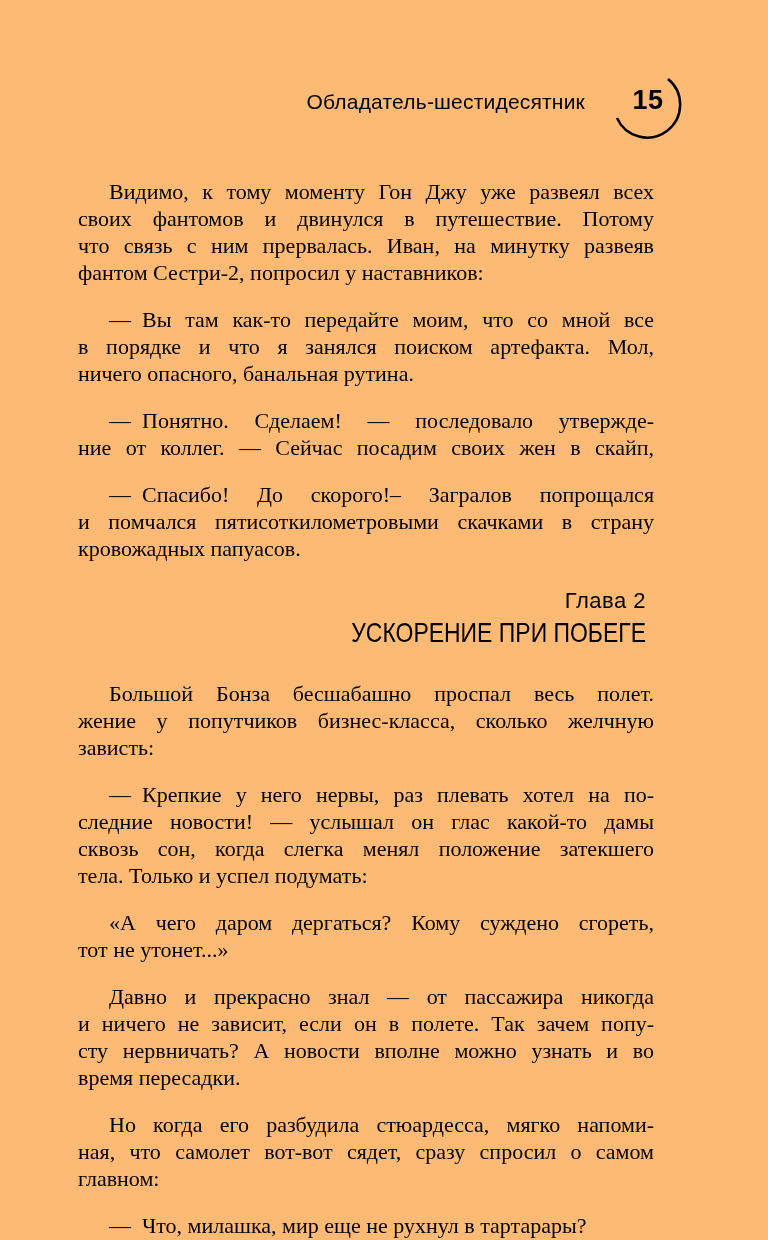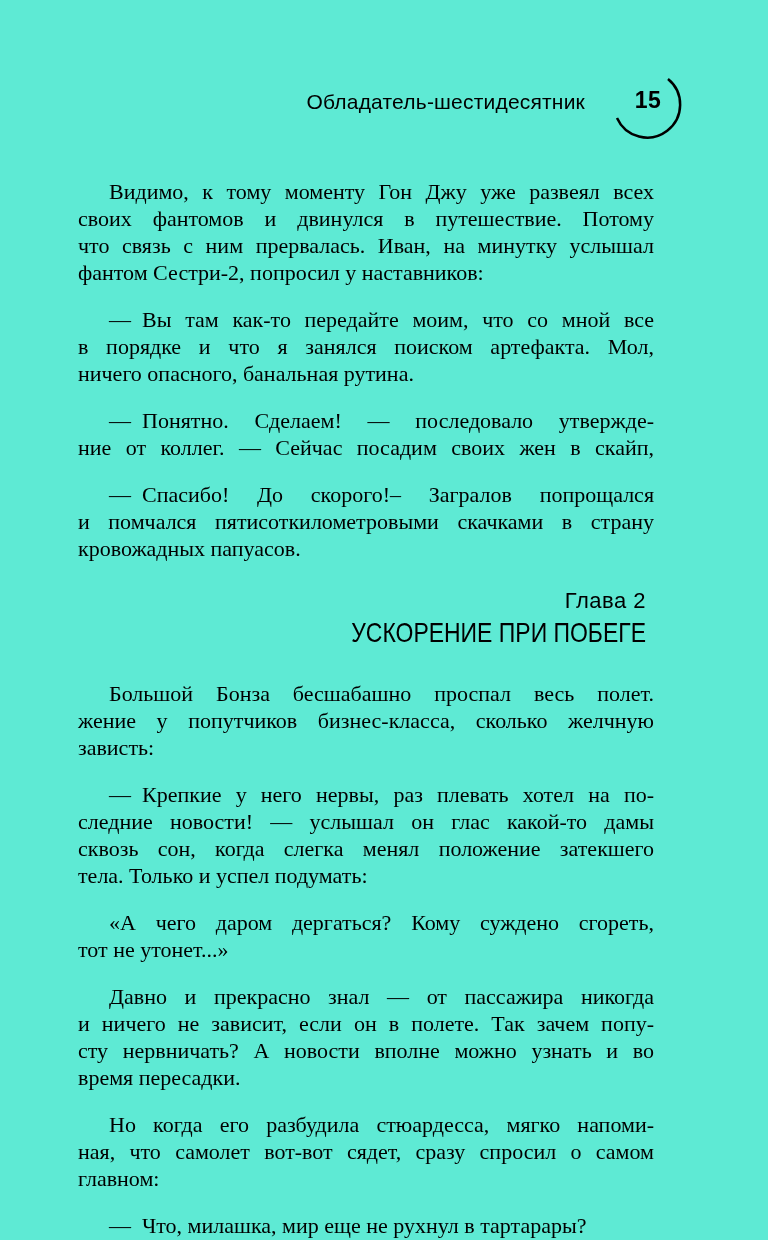--- a/index.html
+++ b/index.html
@@ -4,21 +4,21 @@
 <style>
   html, body {
     margin: 0;
     padding: 0;
     background: #ffffff;
   }
   .page {
     position: relative;
     width: 768px;
     height: 1240px;
-    background: #5eead4;
+    background: #fdba74;
     color: #000000;
     font-family: "Liberation Serif", serif;
     overflow: hidden;
   }
 
   
   .running-head {
     position: absolute;
     left: 78px;
     top: 90px;
@@ -49,21 +49,21 @@
     display: block;
   }
   .pagenum {
     position: absolute;
     left: 0;
     top: 18px;
     width: 76px;
     text-align: center;
     font-family: "Liberation Sans", sans-serif;
     font-weight: bold;
-    font-size: 23px;
+    font-size: 27px;
     line-height: 24px;
     letter-spacing: 0.5px;
   }
 
   
   .content {
     position: absolute;
     left: 78px;
     top: 158px;
     width: 576px;
@@ -117,21 +117,21 @@
     <svg width="76" height="72" viewBox="0 0 76 72" aria-hidden="true">
       <path d="M 58 9 A 33 33 0 1 1 7 48" fill="none" stroke="#000000" stroke-width="2.5" stroke-linecap="butt"></path>
     </svg>
     <span class="pagenum">15</span>
   </div>
 
   <main class="content">
     <div class="paras">
         <div class="line first">Видимо, к тому моменту Гон Джу уже развеял всех</div>
         <div class="line">своих фантомов и двинулся в путешествие. Потому</div>
-        <div class="line">что связь с ним прервалась. Иван, на минутку услышал</div>
+        <div class="line">что связь с ним прервалась. Иван, на минутку развеяв</div>
         <div class="line last">фантом Сестри-2, попросил у наставников:</div>
         <div class="line first">— Вы там как-то передайте моим, что со мной все</div>
         <div class="line">в порядке и что я занялся поиском артефакта. Мол,</div>
         <div class="line last">ничего опасного, банальная рутина.</div>
         <div class="line first">— Понятно. Сделаем! — последовало утвержде-</div>
         <div class="line">ние от коллег. — Сейчас посадим своих жен в скайп,</div>
         <div class="line first">— Спасибо! До скорого!– Загралов попрощался</div>
         <div class="line">и помчался пятисоткилометровыми скачками в страну</div>
         <div class="line last">кровожадных папуасов.</div>
       </div>

